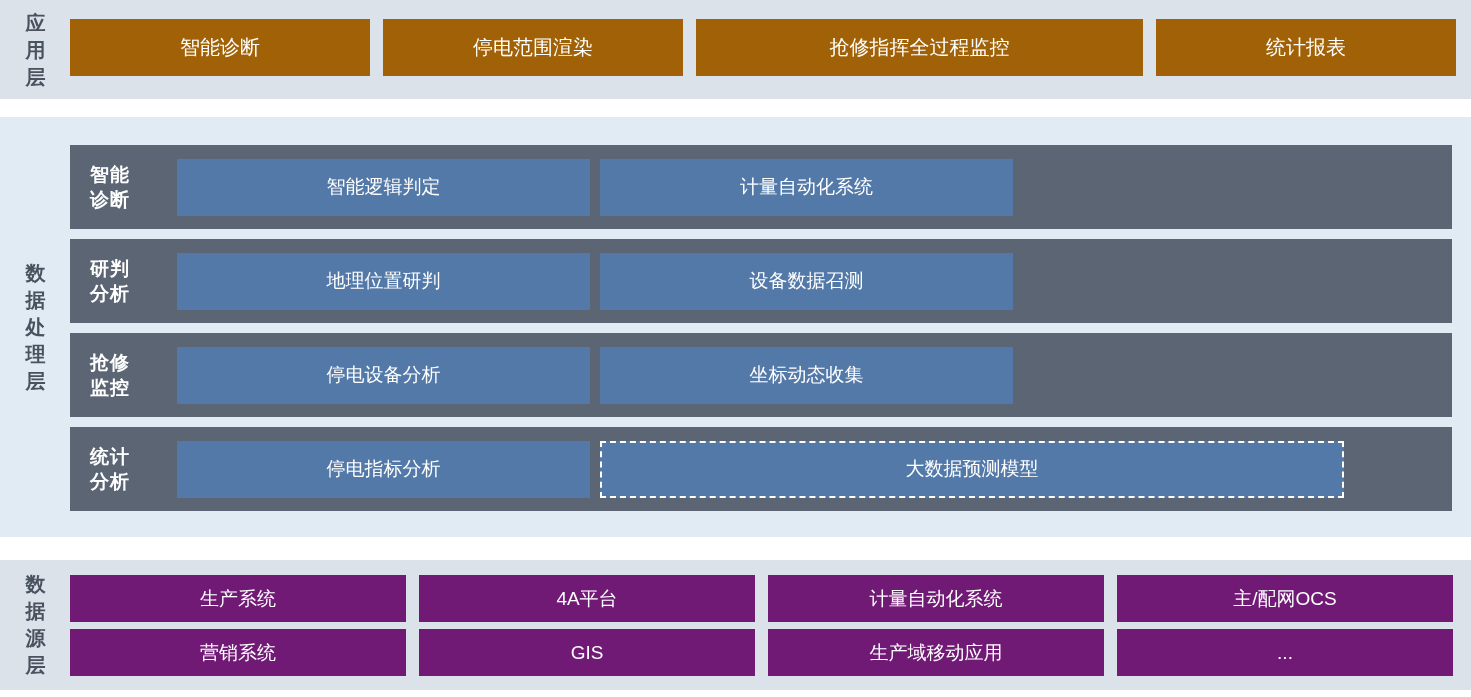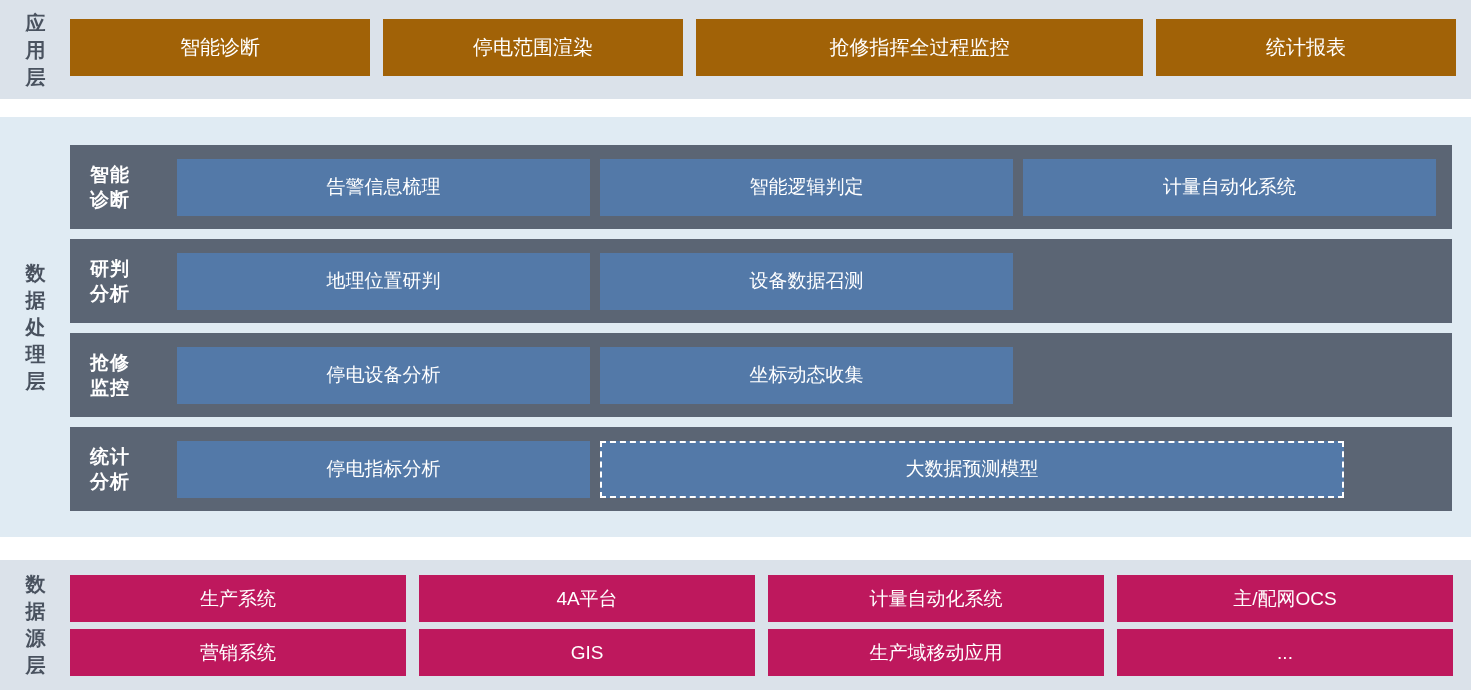--- a/index.html
+++ b/index.html
@@ -63,21 +63,21 @@
   .proc-box.wide{width:744px;}
   .proc-box.dashed{border:2px dashed #ffffff;}
 
   
   .src-rows{
     position:absolute;left:70px;top:15px;width:1384px;
     display:flex;flex-direction:column;gap:7px;
   }
   .src-row{display:flex;gap:13px;}
   .src-box{
-    background:#be185d;color:#ffffff;
+    background:#701a75;color:#ffffff;
     width:336px;height:47px;
     display:flex;align-items:center;justify-content:center;
     font-size:19px;
   }
 </style>
 </head>
 <body>
 
 <div class="band band-app">
   <div class="vlabel">应
@@ -98,21 +98,20 @@
 据
 处
 理
 层</div>
   <div class="proc-rows">
 
     <div class="proc-row">
       <div class="proc-row-label">智能
 诊断</div>
       <div class="proc-boxes">
-        <div class="proc-box">告警信息梳理</div>
         <div class="proc-box">智能逻辑判定</div>
         <div class="proc-box">计量自动化系统</div>
       </div>
     </div>
 
     <div class="proc-row">
       <div class="proc-row-label">研判
 分析</div>
       <div class="proc-boxes">
         <div class="proc-box">地理位置研判</div>

